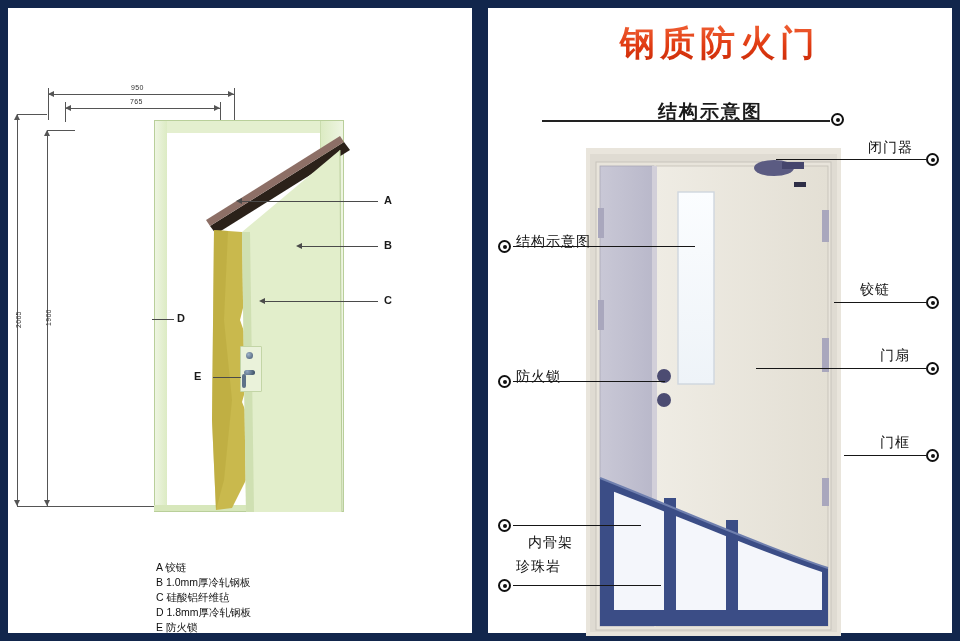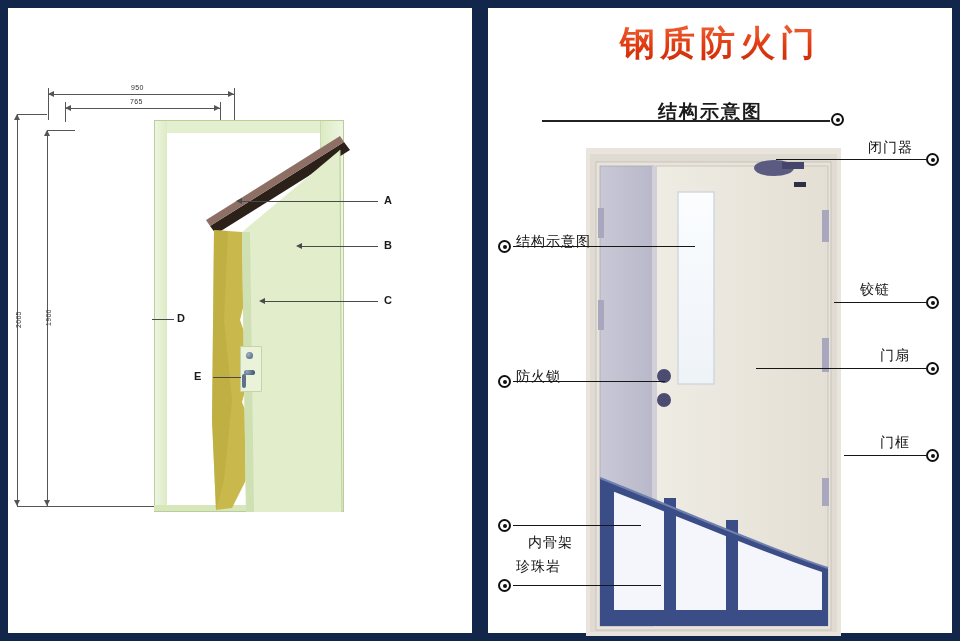--- a/index.html
+++ b/index.html
@@ -194,20 +194,27 @@
       <div class="lead" style="left:255px;top:293px;width:115px;"></div>
       <div class="lead-arrow" style="left:251px;top:290px;"></div>
       <div class="marker" style="left:376px;top:286px;">C</div>
 
       <div class="lead" style="left:144px;top:311px;width:22px;"></div>
       <div class="marker" style="left:169px;top:304px;">D</div>
 
       <div class="lead" style="left:205px;top:369px;width:28px;"></div>
       <div class="marker" style="left:186px;top:362px;">E</div>
 
+      <div class="legend">
+        <div>A 铰链</div>
+        <div>B 1.0mm厚冷轧钢板</div>
+        <div>C 硅酸铝纤维毡</div>
+        <div>D 1.8mm厚冷轧钢板</div>
+        <div>E 防火锁</div>
+      </div>
 
     </div>
   </div>
 
   <div class="panel panel-right">
     <div class="rp">
 
       <div class="title">钢质防火门</div>
       <div class="subtitle">结构示意图</div>
       <div class="subrule"></div>

